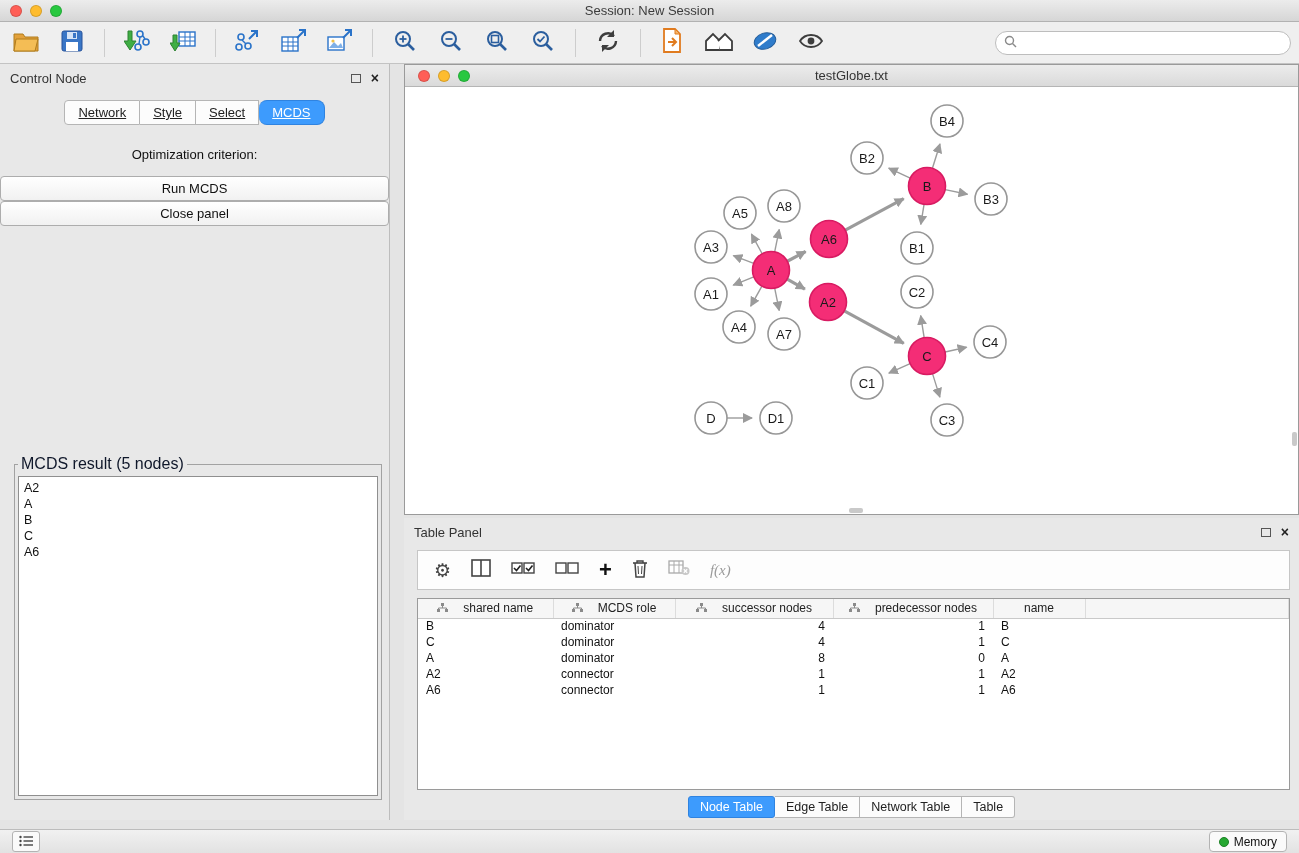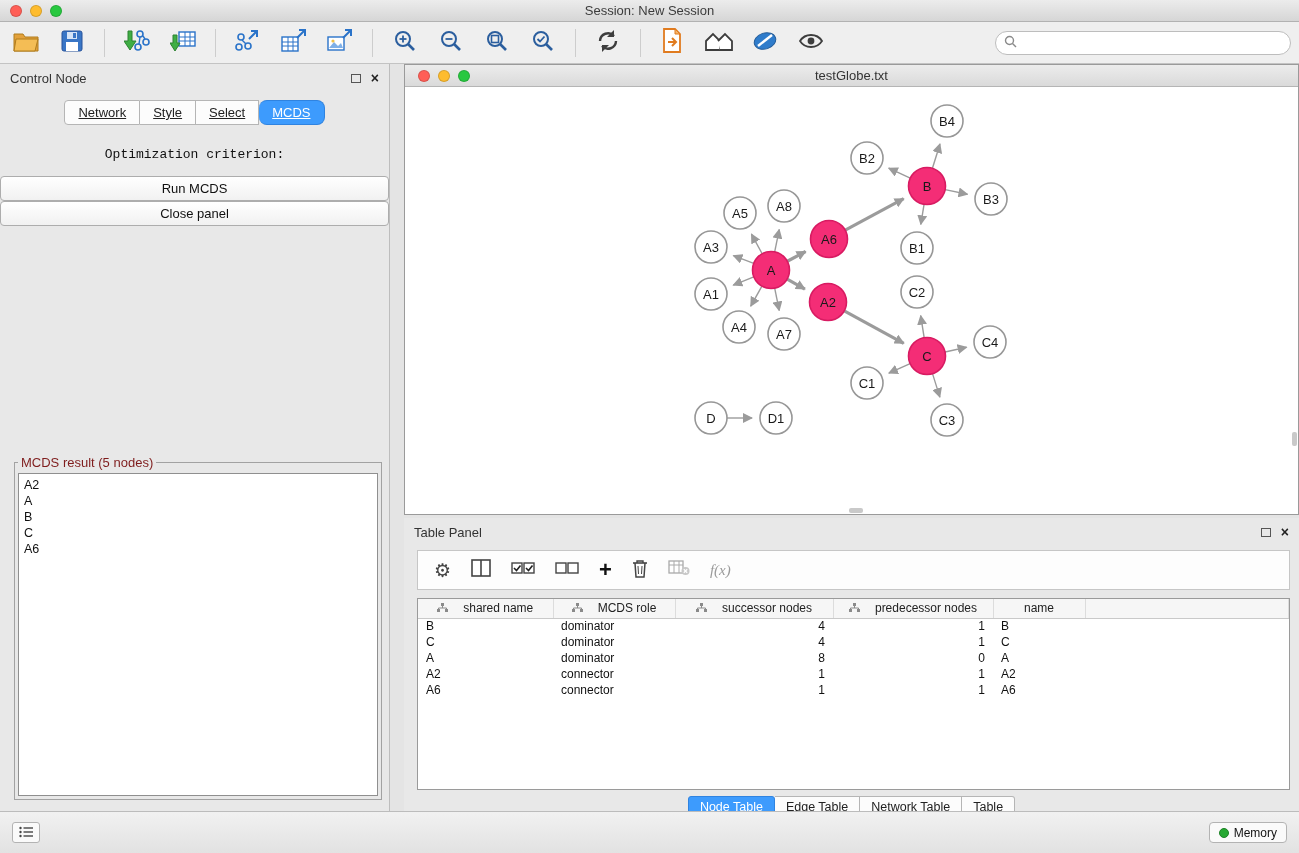--- a/index.html
+++ b/index.html
@@ -28,31 +28,31 @@
   .panel-header{height:28px;display:flex;align-items:center;padding:0 10px;font-size:13px;color:#333;}
   .panel-header .spacer{flex:1;}
   .float-icon{width:10px;height:9px;border:1.5px solid #555;display:inline-block;margin-right:10px;cursor:pointer;}
   .close-x{font-size:14px;font-weight:bold;color:#222;cursor:pointer;line-height:1;}
   .cp-tabs{display:flex;justify-content:center;margin-top:8px;}
   .cp-tabs .seg{border:1px solid #b5b5b5;background:#fcfcfc;font-size:13px;padding:4px 13px;cursor:pointer;color:#222;text-decoration:underline;}
   .cp-tabs .seg:first-child{border-radius:4px 0 0 4px;}
   .cp-tabs .seg:last-child{border-radius:0 4px 4px 0;}
   .cp-tabs .seg + .seg{border-left:none;}
   .cp-tabs .seg.active{background:#3d9bfd;color:#fff;border-color:#2f83e0;border-radius:8px;}
-  .opt-label{text-align:center;font-size:13px;margin-top:22px;color:#111;font-family:Liberation Mono, monospace;}
+  .opt-label{text-align:center;font-size:13px;margin-top:22px;color:#111;}
   .dropdown{width:312px;height:24px;margin:8px auto 0;background:#fff;border:1px solid #ababab;border-radius:4px;
     display:flex;align-items:center;font-size:13px;cursor:pointer;position:relative;}
   .dropdown .dd-text{flex:1;padding:0 8px;white-space:nowrap;overflow:hidden;}
   .dd-stepper{width:19px;height:20px;margin-right:2px;border-radius:4px;background:linear-gradient(#6eb1f7,#2e7ef0);
     display:flex;flex-direction:column;align-items:center;justify-content:center;color:#fff;font-size:7px;line-height:5px;}
   .cp-buttons{display:flex;justify-content:center;gap:0;margin-top:14px;flex-direction:column;}
   .btn{border:1px solid #adadad;background:linear-gradient(#ffffff,#f1f1f1);border-radius:4px;
     font-size:13px;padding:4px 16px;cursor:pointer;color:#111;font-family:"Liberation Sans",sans-serif;}
   .result-fs{position:absolute;left:14px;top:391px;width:368px;height:345px;border:1px solid #a2a2a2;padding:3px;}
-  .result-fs legend{font-size:13px;padding:0 3px;color:#7f1d1d;}
+  .result-fs legend{font-size:16px;padding:0 3px;color:#0f172a;}
   .result-inner{width:100%;height:100%;background:#fff;border:1px solid #8f8f8f;overflow:auto;padding:3px 5px;}
   .result-item{font-size:12.5px;line-height:16px;color:#111;}
 
   
   .net-window{position:absolute;left:404px;top:64px;width:895px;height:451px;background:#fff;border:1px solid #9a9a9a;}
   .net-titlebar{height:22px;background:linear-gradient(#ececec,#dadada);border-bottom:1px solid #b5b5b5;
     display:flex;align-items:center;justify-content:center;font-size:13px;color:#333;position:relative;}
   .net-titlebar .lights{top:5px;left:13px;}
   .net-canvas{position:relative;width:100%;height:427px;background:#fff;overflow:hidden;}
   .net-canvas svg{position:absolute;left:0;top:0;width:100%;height:100%;}
@@ -77,21 +77,21 @@
   td.num{text-align:right;}
   td.txt{text-align:left;}
   .tp-tabs{position:absolute;left:0;right:0;top:278px;display:flex;justify-content:center;}
   .tp-tabs .seg{border:1px solid #b5b5b5;background:#fcfcfc;font-size:12.5px;padding:3px 11px;cursor:pointer;color:#222;}
   .tp-tabs .seg:first-child{border-radius:3px 0 0 3px;}
   .tp-tabs .seg:last-child{border-radius:0 3px 3px 0;}
   .tp-tabs .seg + .seg{border-left:none;}
   .tp-tabs .seg.active{background:#3d9bfd;color:#fff;border-color:#2f83e0;border-radius:3px;}
 
   
-  .statusbar{position:absolute;left:0;bottom:0;width:1299px;height:42px;background:linear-gradient(#f1f1f1,#e2e2e2);
+  .statusbar{position:absolute;left:0;bottom:0;width:1299px;height:24px;background:linear-gradient(#f1f1f1,#e2e2e2);
     border-top:1px solid #bcbcbc;display:flex;align-items:center;padding:0 12px;}
   .list-btn{width:28px;height:21px;border:1px solid #b3b3b3;border-radius:3px;background:#fafafa;
     display:flex;align-items:center;justify-content:center;cursor:pointer;}
   .memory-btn{margin-left:auto;height:21px;border:1px solid #b3b3b3;border-radius:4px;background:#fafafa;
     display:flex;align-items:center;gap:5px;padding:0 9px;font-size:12px;cursor:pointer;color:#111;}
   .mem-dot{width:10px;height:10px;border-radius:50%;background:#26a832;border:1px solid #1d8226;}
 </style>
 </head>
 <body>
 

